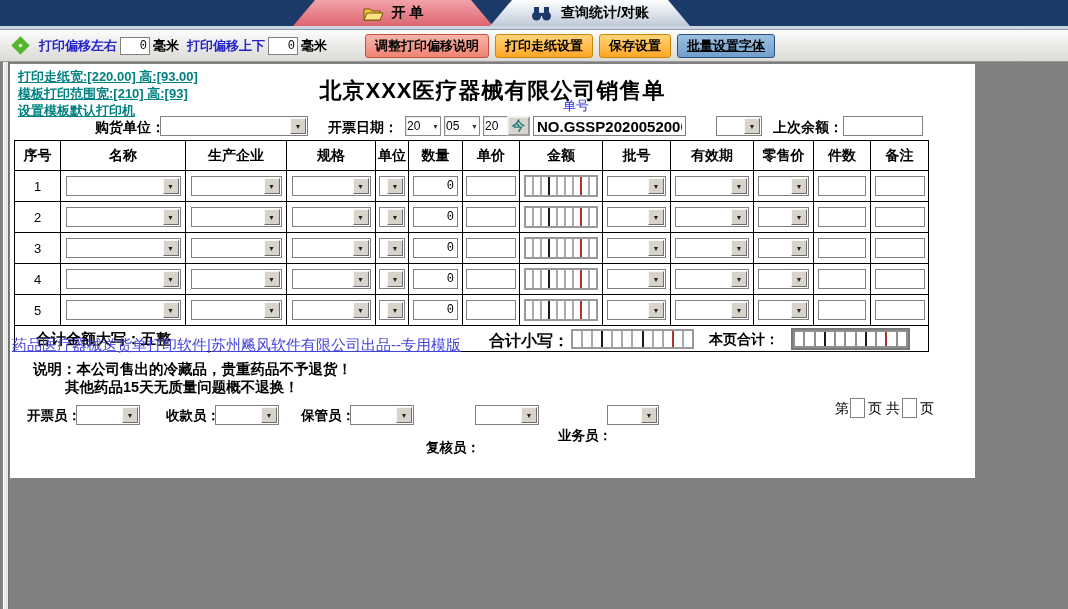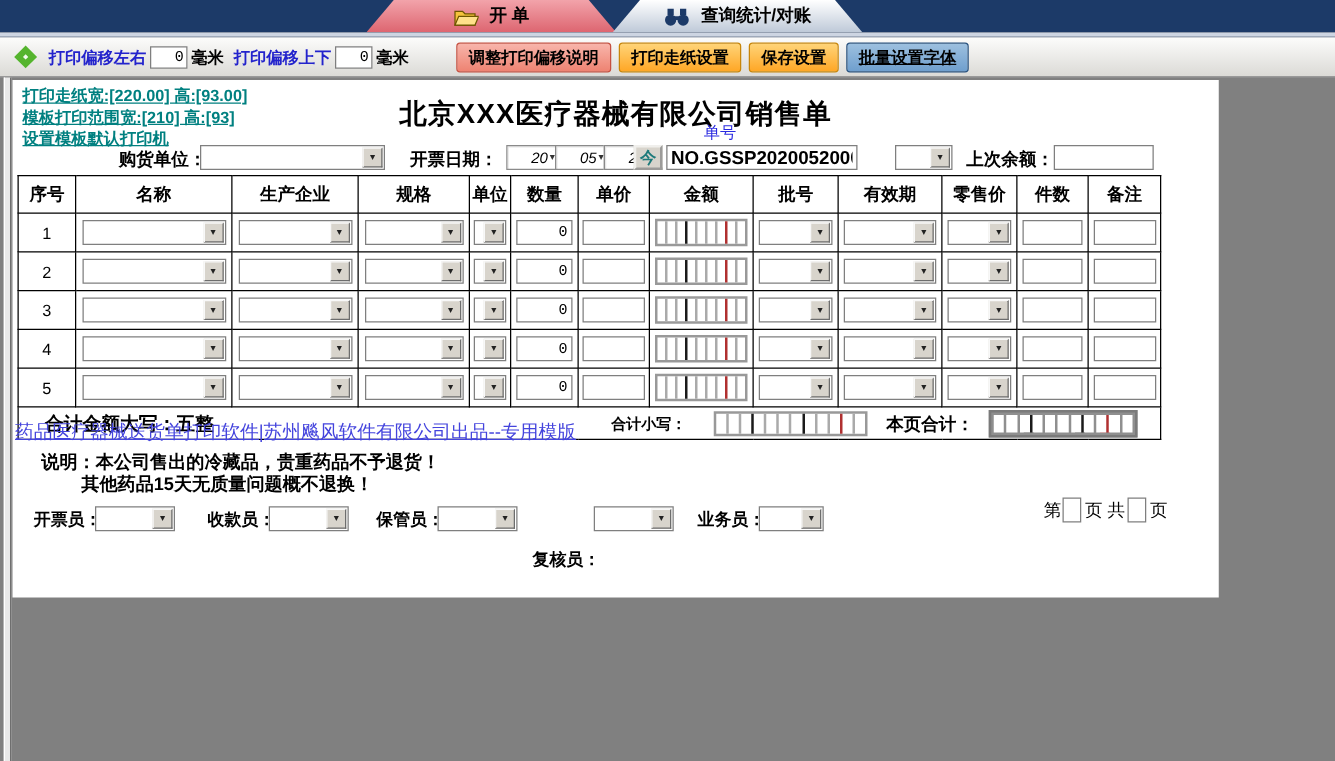--- a/index.html
+++ b/index.html
@@ -41,21 +41,21 @@
   .order-no-label { position:absolute; left:553px; top:33px; color:#2a2ae0; font-size:13px; }
 
   .flabel { position:absolute; font-size:14px; font-weight:bold; white-space:nowrap; }
 
   
   .combo { position:absolute; height:20px; background:#fff; border:1px solid #7f7f7f; display:flex; align-items:stretch; justify-content:flex-end; }
   .combo .cbtn { width:16px; margin:1px; background:#d8d4cc; border:1px solid; border-color:#f8f8f8 #6d6d6d #6d6d6d #f8f8f8;
                  display:flex; align-items:center; justify-content:center; font-size:7px; color:#222; }
   .tinput { position:absolute; height:20px; background:#fff; border:1px solid #7f7f7f; font-size:13px; padding:0 3px; font-family:inherit; }
   .datebox { position:absolute; height:20px; width:36px; background:#fff; border:1px solid #8a8a8a; box-shadow:1px 1px 0 #e6e6e6 inset;
-             font-size:12px; display:flex; align-items:center; justify-content:space-between; padding:0 19px;font-style:italic; }
+             font-size:12px; display:flex; align-items:center; justify-content:space-between; padding:0 1px; }
   .datebox .caret { font-size:7px; color:#333; }
   .todaybtn { position:absolute; height:20px; width:23px; background:#d8d4cc; border:2px outset #f0efec; color:#1d7a7a;
               font-size:13px; font-weight:bold; display:flex; align-items:center; justify-content:center; }
 
   
   table.sheet { position:absolute; left:4px; top:76px; width:914px; border-collapse:collapse; table-layout:fixed; }
   table.sheet th, table.sheet td { border:1px solid #000; padding:0; text-align:center; vertical-align:middle; overflow:hidden; }
   table.sheet th { height:30px; font-size:14px; font-weight:bold; }
   table.sheet td.cell { height:31px; }
   .seq { font-size:13px; }
@@ -70,21 +70,21 @@
   .dgrid i.sb { border-right-color:#1a1a1a; }
   .dgrid i.sr { border-right-color:#b03030; }
   .dgrid.sunken { background:#8f8f8f; border-color:#7a7a7a; padding:2px 1px; }
   .dgrid.sunken i { background:#fff; margin:0 1px; border-right:none; outline:none; }
   .dgrid.sunken i.sb { box-shadow:3px 0 0 #1a1a1a; }
   .dgrid.sunken i.sr { box-shadow:3px 0 0 #b03030; }
 
   
   .sumrow td { height:26px; position:relative; }
   .sum-words { position:absolute; left:21px; top:4px; font-size:15px; font-weight:bold; white-space:nowrap; }
-  .sum-small-label { position:absolute; left:474px; top:5px; font-size:12px; font-weight:bold; }
+  .sum-small-label { position:absolute; left:474px; top:5px; font-size:16px; font-weight:bold; }
   .sum-grid1 { position:absolute; left:556px; top:3px; width:123px; height:20px; }
   .sum-page-label { position:absolute; left:694px; top:5px; font-size:14px; font-weight:bold; }
   .sum-grid2 { position:absolute; left:776px; top:2px; width:119px; height:22px; }
 
   .wmark1 { position:absolute; left:2px; top:272px; color:#4444dd; font-size:15px; text-decoration:underline; white-space:nowrap; z-index:5; }
   .note1 { position:absolute; left:23px; top:296px; font-size:14.5px; font-weight:bold; white-space:nowrap; }
   .note2 { position:absolute; left:55px; top:314px; font-size:14.5px; font-weight:bold; white-space:nowrap; }
   .wmark2 { position:absolute; left:2px; top:312px; color:#4444dd; font-size:16px; white-space:nowrap; z-index:5; }
 
   .staff-label { position:absolute; top:343px; font-size:13.5px; font-weight:bold; }
@@ -576,21 +576,21 @@
         <span class="cbtn">▼</span>
       </div>
     <span class="staff-label" style="left:291px;">保管员：</span>
     <div class="combo" style="left:340px;top:341px;width:64px;">
         <span class="cbtn">▼</span>
       </div>
     <span class="staff-label" style="left:416px;margin-top:32px;">复核员：</span>
     <div class="combo" style="left:465px;top:341px;width:64px;">
         <span class="cbtn">▼</span>
       </div>
-    <span class="staff-label" style="left:548px;">业务员：</span>
+    <span class="staff-label" style="left:548px;margin-top:20px;">业务员：</span>
     <div class="combo" style="left:597px;top:341px;width:52px;">
         <span class="cbtn">▼</span>
       </div>
 
     <span class="pagin" style="left:825px;">第</span>
     <span class="pagebox" style="left:840px;"></span>
     <span class="pagin" style="left:858px;">页</span>
     <span class="pagin" style="left:876px;">共</span>
     <span class="pagebox" style="left:892px;"></span>
     <span class="pagin" style="left:910px;">页</span>

